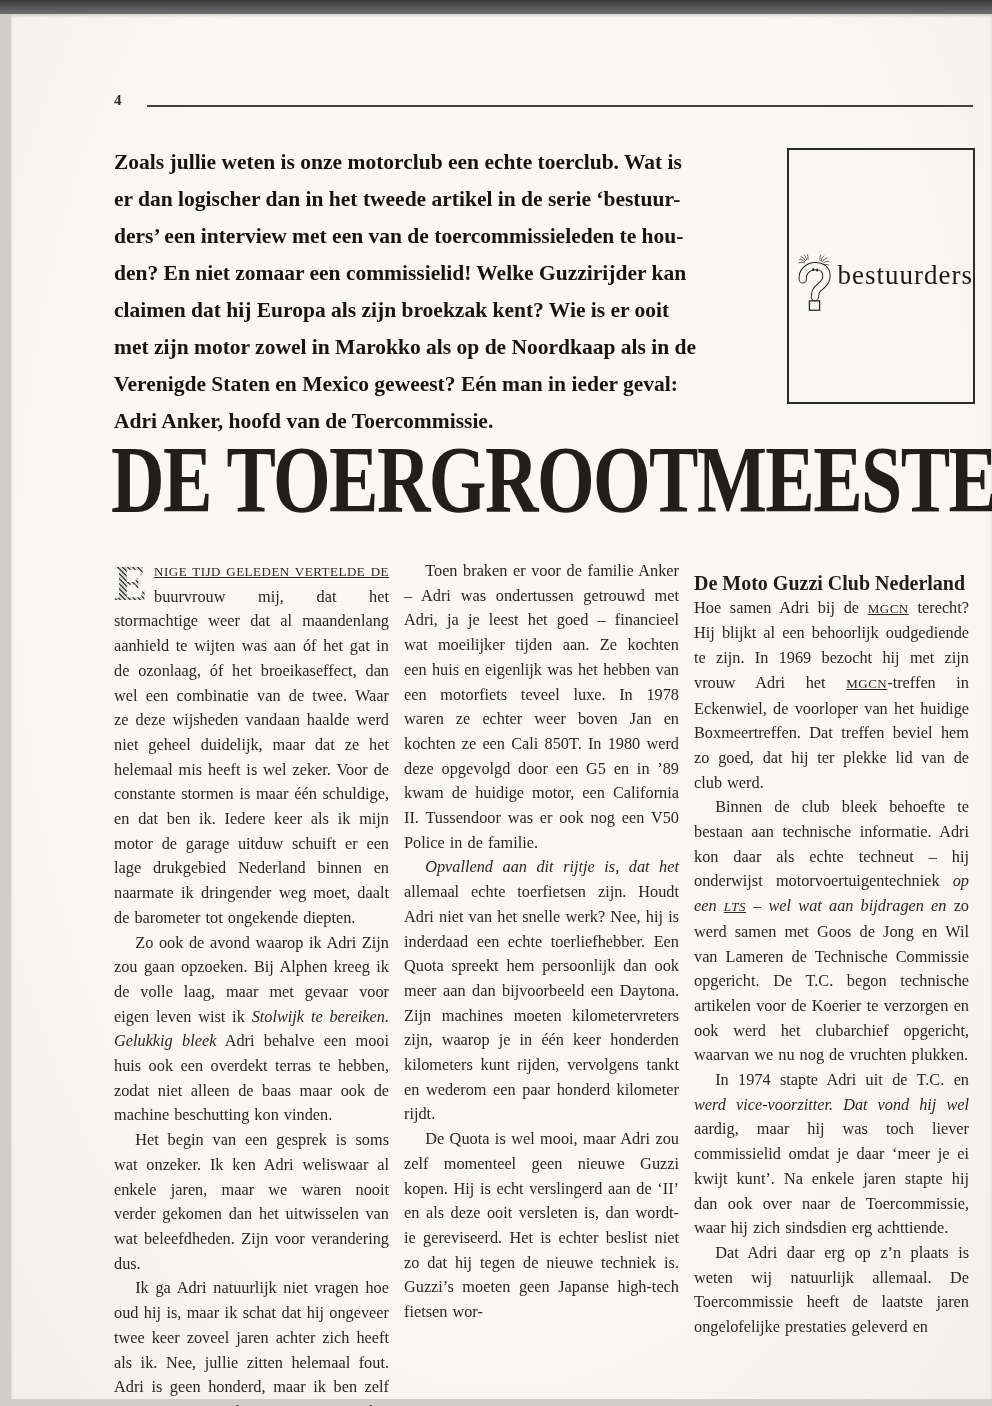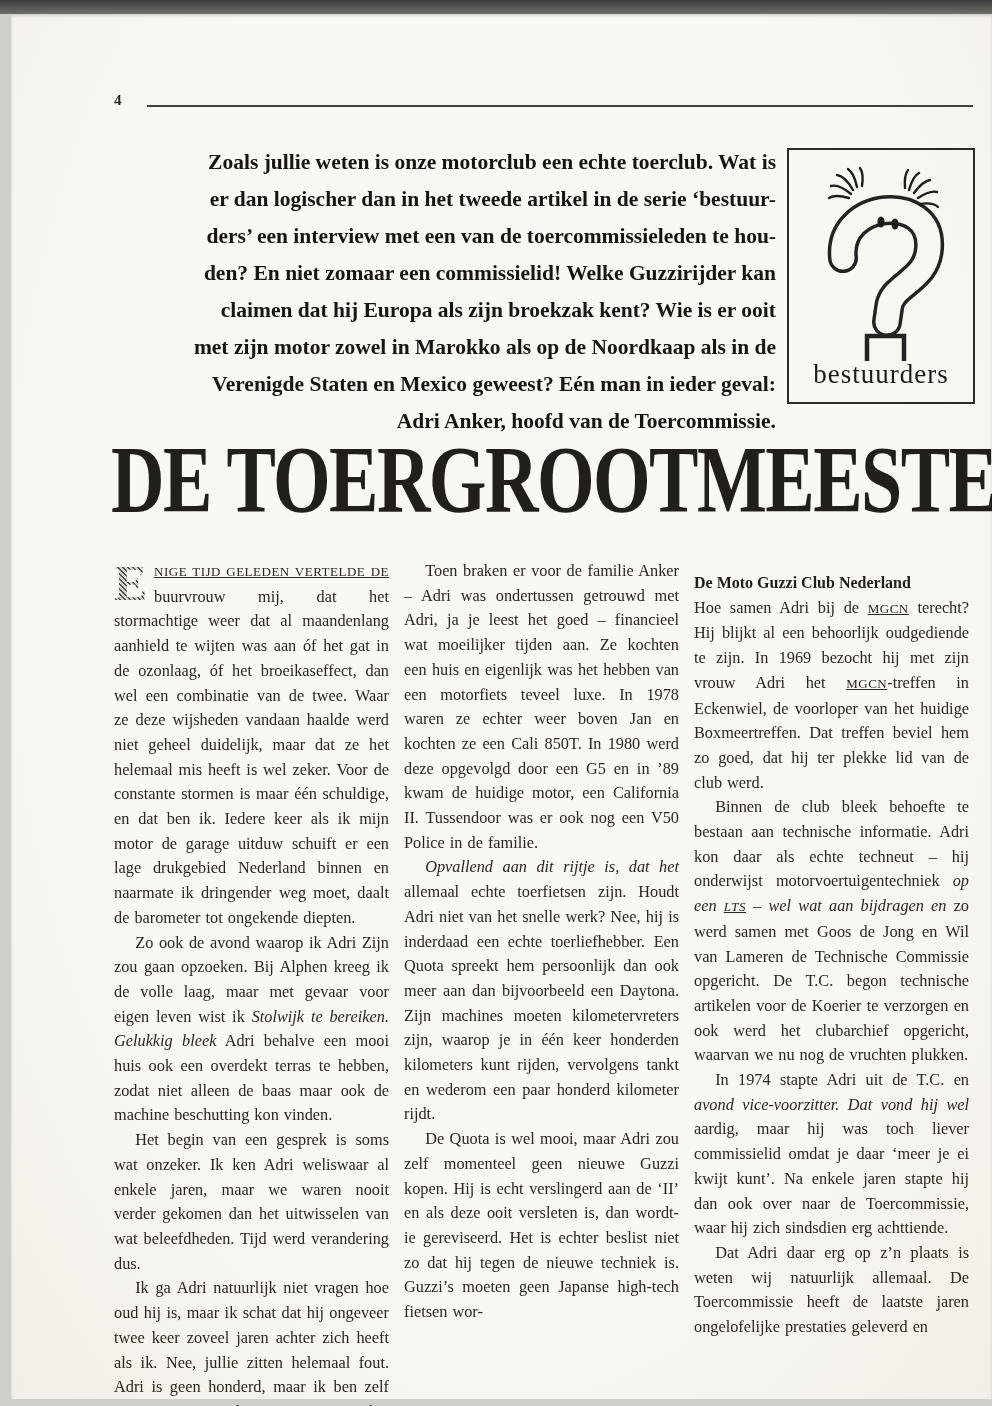--- a/index.html
+++ b/index.html
@@ -21,26 +21,26 @@
     position:absolute;left:103px;top:78px;
     font-size:15px;font-weight:bold;color:#2b2620;
   }
   .page-rule{
     position:absolute;left:136px;top:91px;width:826px;height:2px;
     background:#42403c;
   }
   .intro{
     position:absolute;left:103px;top:130px;width:662px;
     font-size:21.5px;line-height:37px;font-weight:bold;color:#18140f;
-    white-space:pre-line;text-align:right;
+    white-space:pre-line;text-align:left;
   }
   .badge-box{
     position:absolute;left:776px;top:134px;width:184px;height:252px;
     border:2px solid #2a2a28;background:transparent;
-    display:flex;flex-direction:column;align-items:center;justify-content:flex-start;
+    display:flex;flex-direction:row;align-items:center;justify-content:flex-start;
   }
   .badge-box svg{margin-top:6px;}
   .badge-label{
     font-size:27px;color:#1d1a16;letter-spacing:1px;margin-top:-2px;
   }
   .headline-wrap{
     position:absolute;left:100px;top:420px;width:892px;height:92px;overflow:visible;
   }
   .headline{
     font-size:95px;font-weight:bold;color:#211e1b;white-space:nowrap;
@@ -51,21 +51,21 @@
     position:absolute;left:103px;top:545px;width:856px;
     display:flex;gap:15px;
   }
   .col{flex:0 0 275px;width:275px;color:#2b251e;}
   .col p{
     margin:0;font-size:16.3px;line-height:24.7px;text-align:justify;
     word-spacing:1px;
   }
   .col p.indent{text-indent:1.3em;}
   .col h3{
-    margin:12px 0 0 0;font-size:16px;line-height:24.7px;color:#221d17;
+    margin:12px 0 0 0;font-size:20px;line-height:24.7px;color:#221d17;
   }
   .it{font-style:italic;}
   .sc{font-size:0.8em;letter-spacing:0.5px;text-decoration:underline;}
   .dropcap{
     float:left;font-weight:bold;font-size:50px;line-height:42px;
     width:34px;height:47px;margin:3px 6px 0 0;color:#6b6b68;
   }
   @supports (-webkit-background-clip:text){
     .dropcap{
       background:repeating-linear-gradient(45deg,#4e4e4c 0 1.5px,#d8d6d0 1.5px 3.5px);
@@ -122,30 +122,30 @@
   </div>
 
   <div class="headline-wrap">
     <div class="headline">DE TOERGROOTMEESTER</div>
   </div>
 
   <div class="columns">
       <div class="col">
         <p><span class="dropcap">E</span><span class="sc">NIGE TIJD GELEDEN VERTELDE DE </span><span>buurvrouw mij, dat het stormachtige weer dat al maandenlang aanhield te wijten was aan óf het gat in de ozonlaag, óf het broeikaseffect, dan wel een combinatie van de twee. Waar ze deze wijsheden vandaan haalde werd niet geheel duidelijk, maar dat ze het helemaal mis heeft is wel zeker. Voor de constante stormen is maar één schuldige, en dat ben ik. Iedere keer als ik mijn motor de garage uitduw schuift er een lage drukgebied Nederland binnen en naarmate ik dringender weg moet, daalt de barometer tot ongekende diepten.</span></p>
         <p class="indent"><span>Zo ook de avond waarop ik Adri Zijn zou gaan opzoeken. Bij Alphen kreeg ik de volle laag, maar met gevaar voor eigen leven wist ik </span><span class="it">Stolwijk te bereiken. Gelukkig bleek</span><span> Adri behalve een mooi huis ook een overdekt terras te hebben, zodat niet alleen de baas maar ook de machine beschutting kon vinden.</span></p>
-        <p class="indent"><span>Het begin van een gesprek is soms wat onzeker. Ik ken Adri weliswaar al enkele jaren, maar we waren nooit verder gekomen dan het uitwisselen van wat beleefdheden. Tijd werd verandering dus.</span></p>
+        <p class="indent"><span>Het begin van een gesprek is soms wat onzeker. Ik ken Adri weliswaar al enkele jaren, maar we waren nooit verder gekomen dan het uitwisselen van wat beleefdheden. Zijn voor verandering dus.</span></p>
         <p class="indent"><span>Ik ga Adri natuurlijk niet vragen hoe oud hij is, maar ik schat dat hij ongeveer twee keer zoveel jaren achter zich heeft als ik. Nee, jullie zitten helemaal fout. Adri is geen honderd, maar ik ben zelf nog maar net uit de wieg. Daarom is het wel leuk om eens te horen hoe Adri zijn motorcarière</span></p>
       </div>
       <div class="col">
         <p class="indent"><span>Toen braken er voor de familie Anker – Adri was ondertussen getrouwd met Adri, ja je leest het goed – financieel wat moeilijker tijden aan. Ze kochten een huis en eigenlijk was het hebben van een motorfiets teveel luxe. In 1978 waren ze echter weer boven Jan en kochten ze een Cali 850T. In 1980 werd deze opgevolgd door een G5 en in ’89 kwam de huidige motor, een California II. Tussendoor was er ook nog een V50 Police in de familie.</span></p>
         <p class="indent"><span class="it">Opvallend aan dit rijtje is, dat het</span><span> allemaal echte toerfietsen zijn. Houdt Adri niet van het snelle werk? Nee, hij is inderdaad een echte toerliefhebber. Een Quota spreekt hem persoonlijk dan ook meer aan dan bijvoorbeeld een Daytona. Zijn machines moeten kilometervreters zijn, waarop je in één keer honderden kilometers kunt rijden, vervolgens tankt en wederom een paar honderd kilometer rijdt.</span></p>
         <p class="indent"><span>De Quota is wel mooi, maar Adri zou zelf momenteel geen nieuwe Guzzi kopen. Hij is echt verslingerd aan de ‘II’ en als deze ooit versleten is, dan wordt-ie gereviseerd. Het is echter beslist niet zo dat hij tegen de nieuwe techniek is. Guzzi’s moeten geen Japanse high-tech fietsen wor-</span></p>
       </div>
       <div class="col">
         <h3>De Moto Guzzi Club Nederland</h3>
         <p><span>Hoe samen Adri bij de </span><span class="sc">MGCN</span><span> terecht? Hij blijkt al een behoorlijk oudgediende te zijn. In 1969 bezocht hij met zijn vrouw Adri het </span><span class="sc">MGCN</span><span>-treffen in Eckenwiel, de voorloper van het huidige Boxmeertreffen. Dat treffen beviel hem zo goed, dat hij ter plekke lid van de club werd.</span></p>
         <p class="indent"><span>Binnen de club bleek behoefte te bestaan aan technische informatie. Adri kon daar als echte techneut – hij onderwijst motorvoertuigentechniek </span><span class="it">op een </span><span class="sc it">LTS</span><span class="it"> – wel wat aan bijdragen en</span><span> zo werd samen met Goos de Jong en Wil van Lameren de Technische Commissie opgericht. De T.C. begon technische artikelen voor de Koerier te verzorgen en ook werd het clubarchief opgericht, waarvan we nu nog de vruchten plukken.</span></p>
-        <p class="indent"><span>In 1974 stapte Adri uit de T.C. en </span><span class="it">avond vice-voorzitter. Dat vond hij wel</span><span> aardig, maar hij was toch liever commissielid omdat je daar ‘meer je ei kwijt kunt’. Na enkele jaren stapte hij dan ook over naar de Toercommissie, waar hij zich sindsdien erg achttiende.</span></p>
+        <p class="indent"><span>In 1974 stapte Adri uit de T.C. en </span><span class="it">werd vice-voorzitter. Dat vond hij wel</span><span> aardig, maar hij was toch liever commissielid omdat je daar ‘meer je ei kwijt kunt’. Na enkele jaren stapte hij dan ook over naar de Toercommissie, waar hij zich sindsdien erg achttiende.</span></p>
         <p class="indent"><span>Dat Adri daar erg op z’n plaats is weten wij natuurlijk allemaal. De Toercommissie heeft de laatste jaren ongelofelijke prestaties geleverd en</span></p>
       </div>
     </div>
 
 </div>
 
 </body></html>

